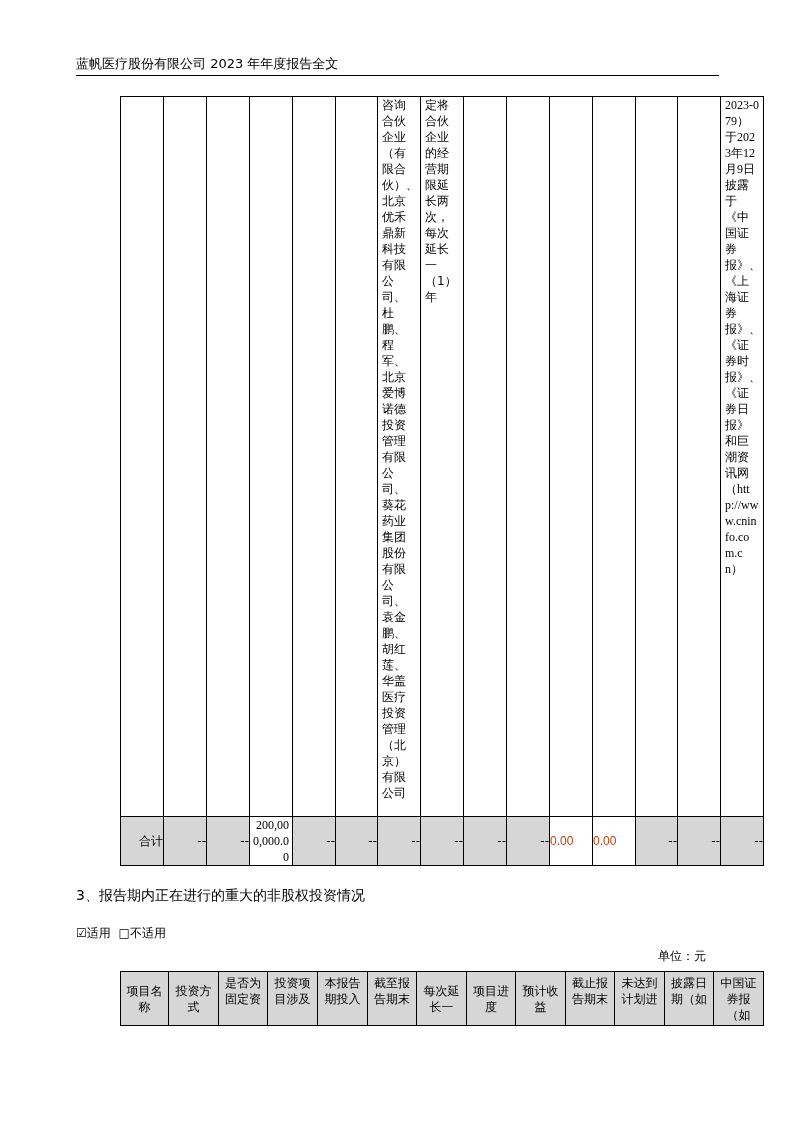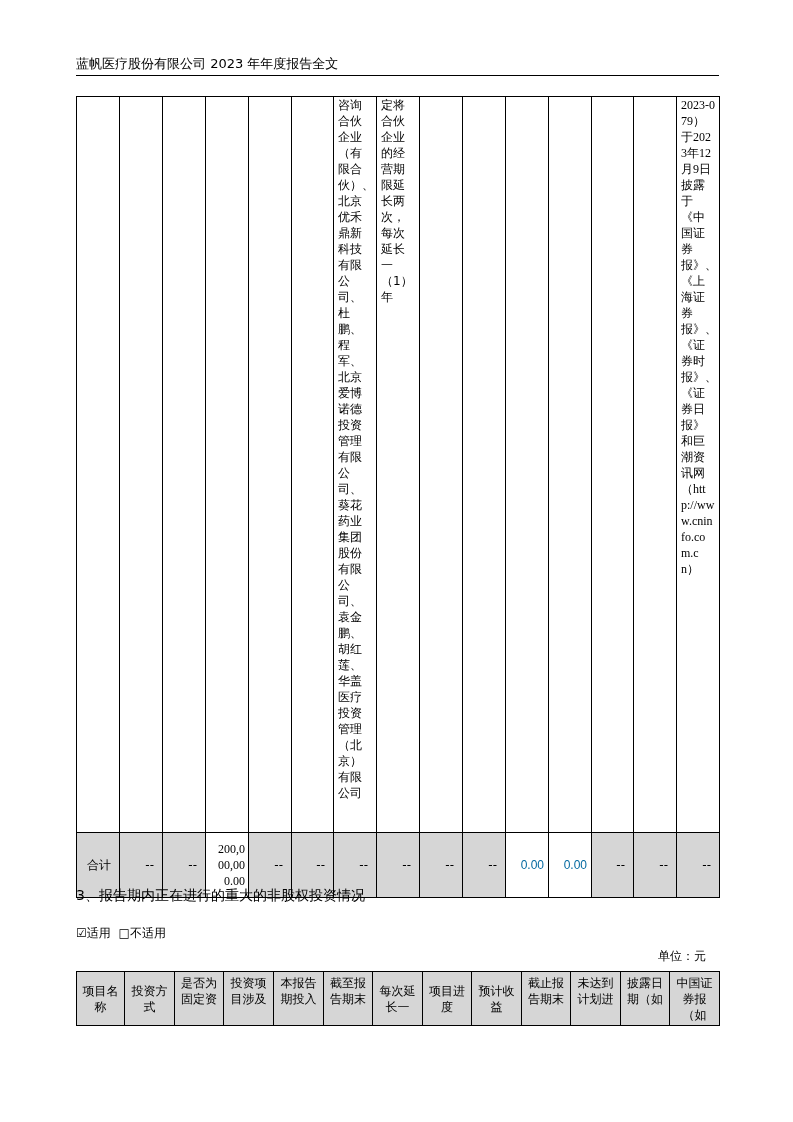--- a/index.html
+++ b/index.html
@@ -2,29 +2,29 @@
 <html><head>
 <meta charset="utf-8">
 <style>
   html, body { margin:0; padding:0; background:#ffffff; }
   body { width:793px; height:1122px; position:relative; overflow:hidden;
          font-family:"DejaVu Sans","Liberation Sans",sans-serif; color:#000; }
   .header { position:absolute; left:76px; top:56px; width:643px; 
             font-size:13px; line-height:16px; }
   .header-rule { position:absolute; left:76px; top:75px; width:643px; height:0;
                  border-top:1px solid #000; }
-  table { border-collapse:collapse; table-layout:fixed; position:absolute; }
-  td { border:1px solid #000; padding:8px; vertical-align:top; font-size:12px; line-height:16px; }
+  table { border-collapse:collapse; table-layout:fixed; position:absolute;margin-left:44px; }
+  td { border:1px solid #000; padding:0; vertical-align:top; font-size:12px; line-height:16px; }
   #t1 { left:76px; top:96px; width:643px; }
   #t1 td.txt { padding:0 3px 0 4px; word-break:break-all; }
   #t1 td.en { font-family:"Liberation Serif","DejaVu Serif",serif; font-size:12px; line-height:16px; }
   #t1 tr.r1 td { height:719px; }
   #t1 tr.r2 td { height:47px; vertical-align:middle; text-align:right; background:#d6d6d6; }
   #t1 tr.r2 td.white { background:#ffffff; }
-  #t1 tr.r2 td.num { text-align:right; padding-right:4px; font-family:"Liberation Sans",sans-serif; font-size:12px; color:#0369a1; }
+  #t1 tr.r2 td.num { text-align:left; padding-right:4px; font-family:"Liberation Sans",sans-serif; font-size:12px; color:#c2410c; }
   #t1 tr.r2 td.amt { text-align:right; padding-right:3px; font-family:"Liberation Serif",serif; font-size:12px; line-height:16px; }
   .sec-title { position:absolute; left:76px; top:886px; font-size:14px; font-weight:normal; line-height:18px; }
   .applic { position:absolute; left:76px; top:925px; font-size:12px; line-height:16px; }
   .applic span { margin-right:4px; }
   .unit { position:absolute; left:600px; top:948px; width:106px; text-align:right; font-size:12px; line-height:16px; }
   #t2 { left:76px; top:971px; width:643px; }
   #t2 td { height:50px; background:#d6d6d6; text-align:center; vertical-align:top; font-size:12px; line-height:16px; padding:3px 2px 0 2px; overflow:hidden; }
   #t2 td.mid { vertical-align:middle; padding-top:0; }
 </style>
 </head>

